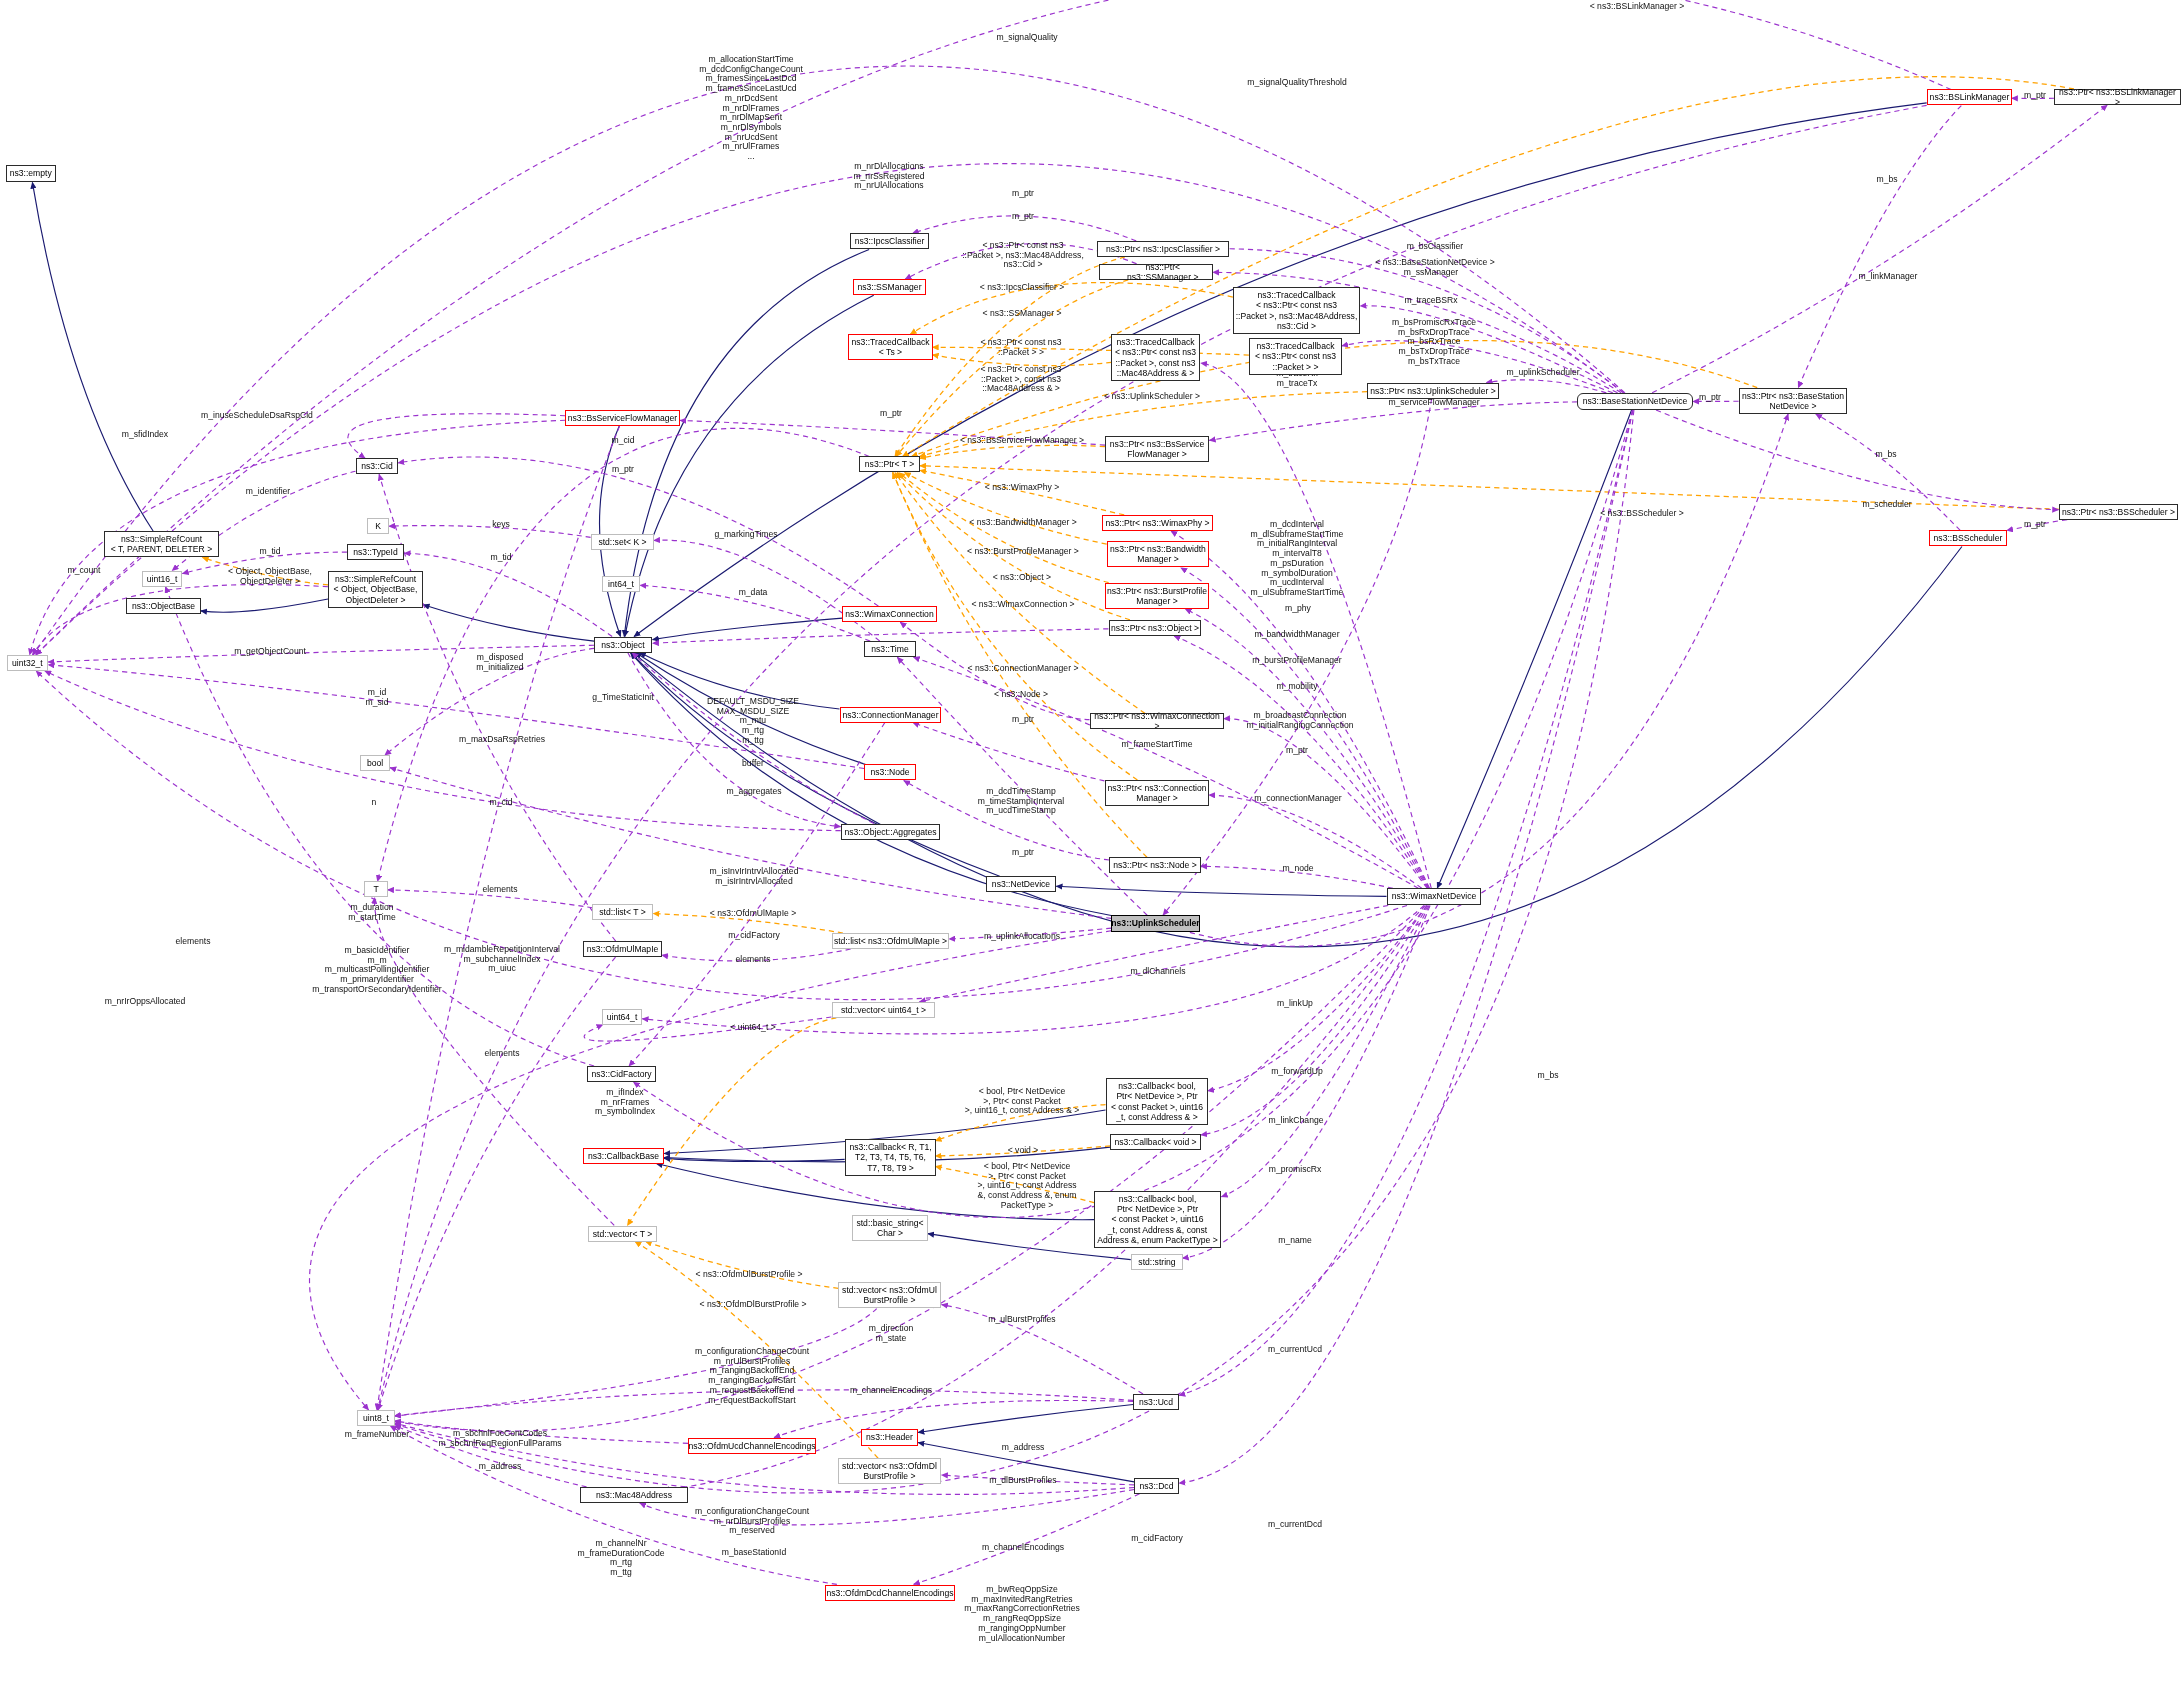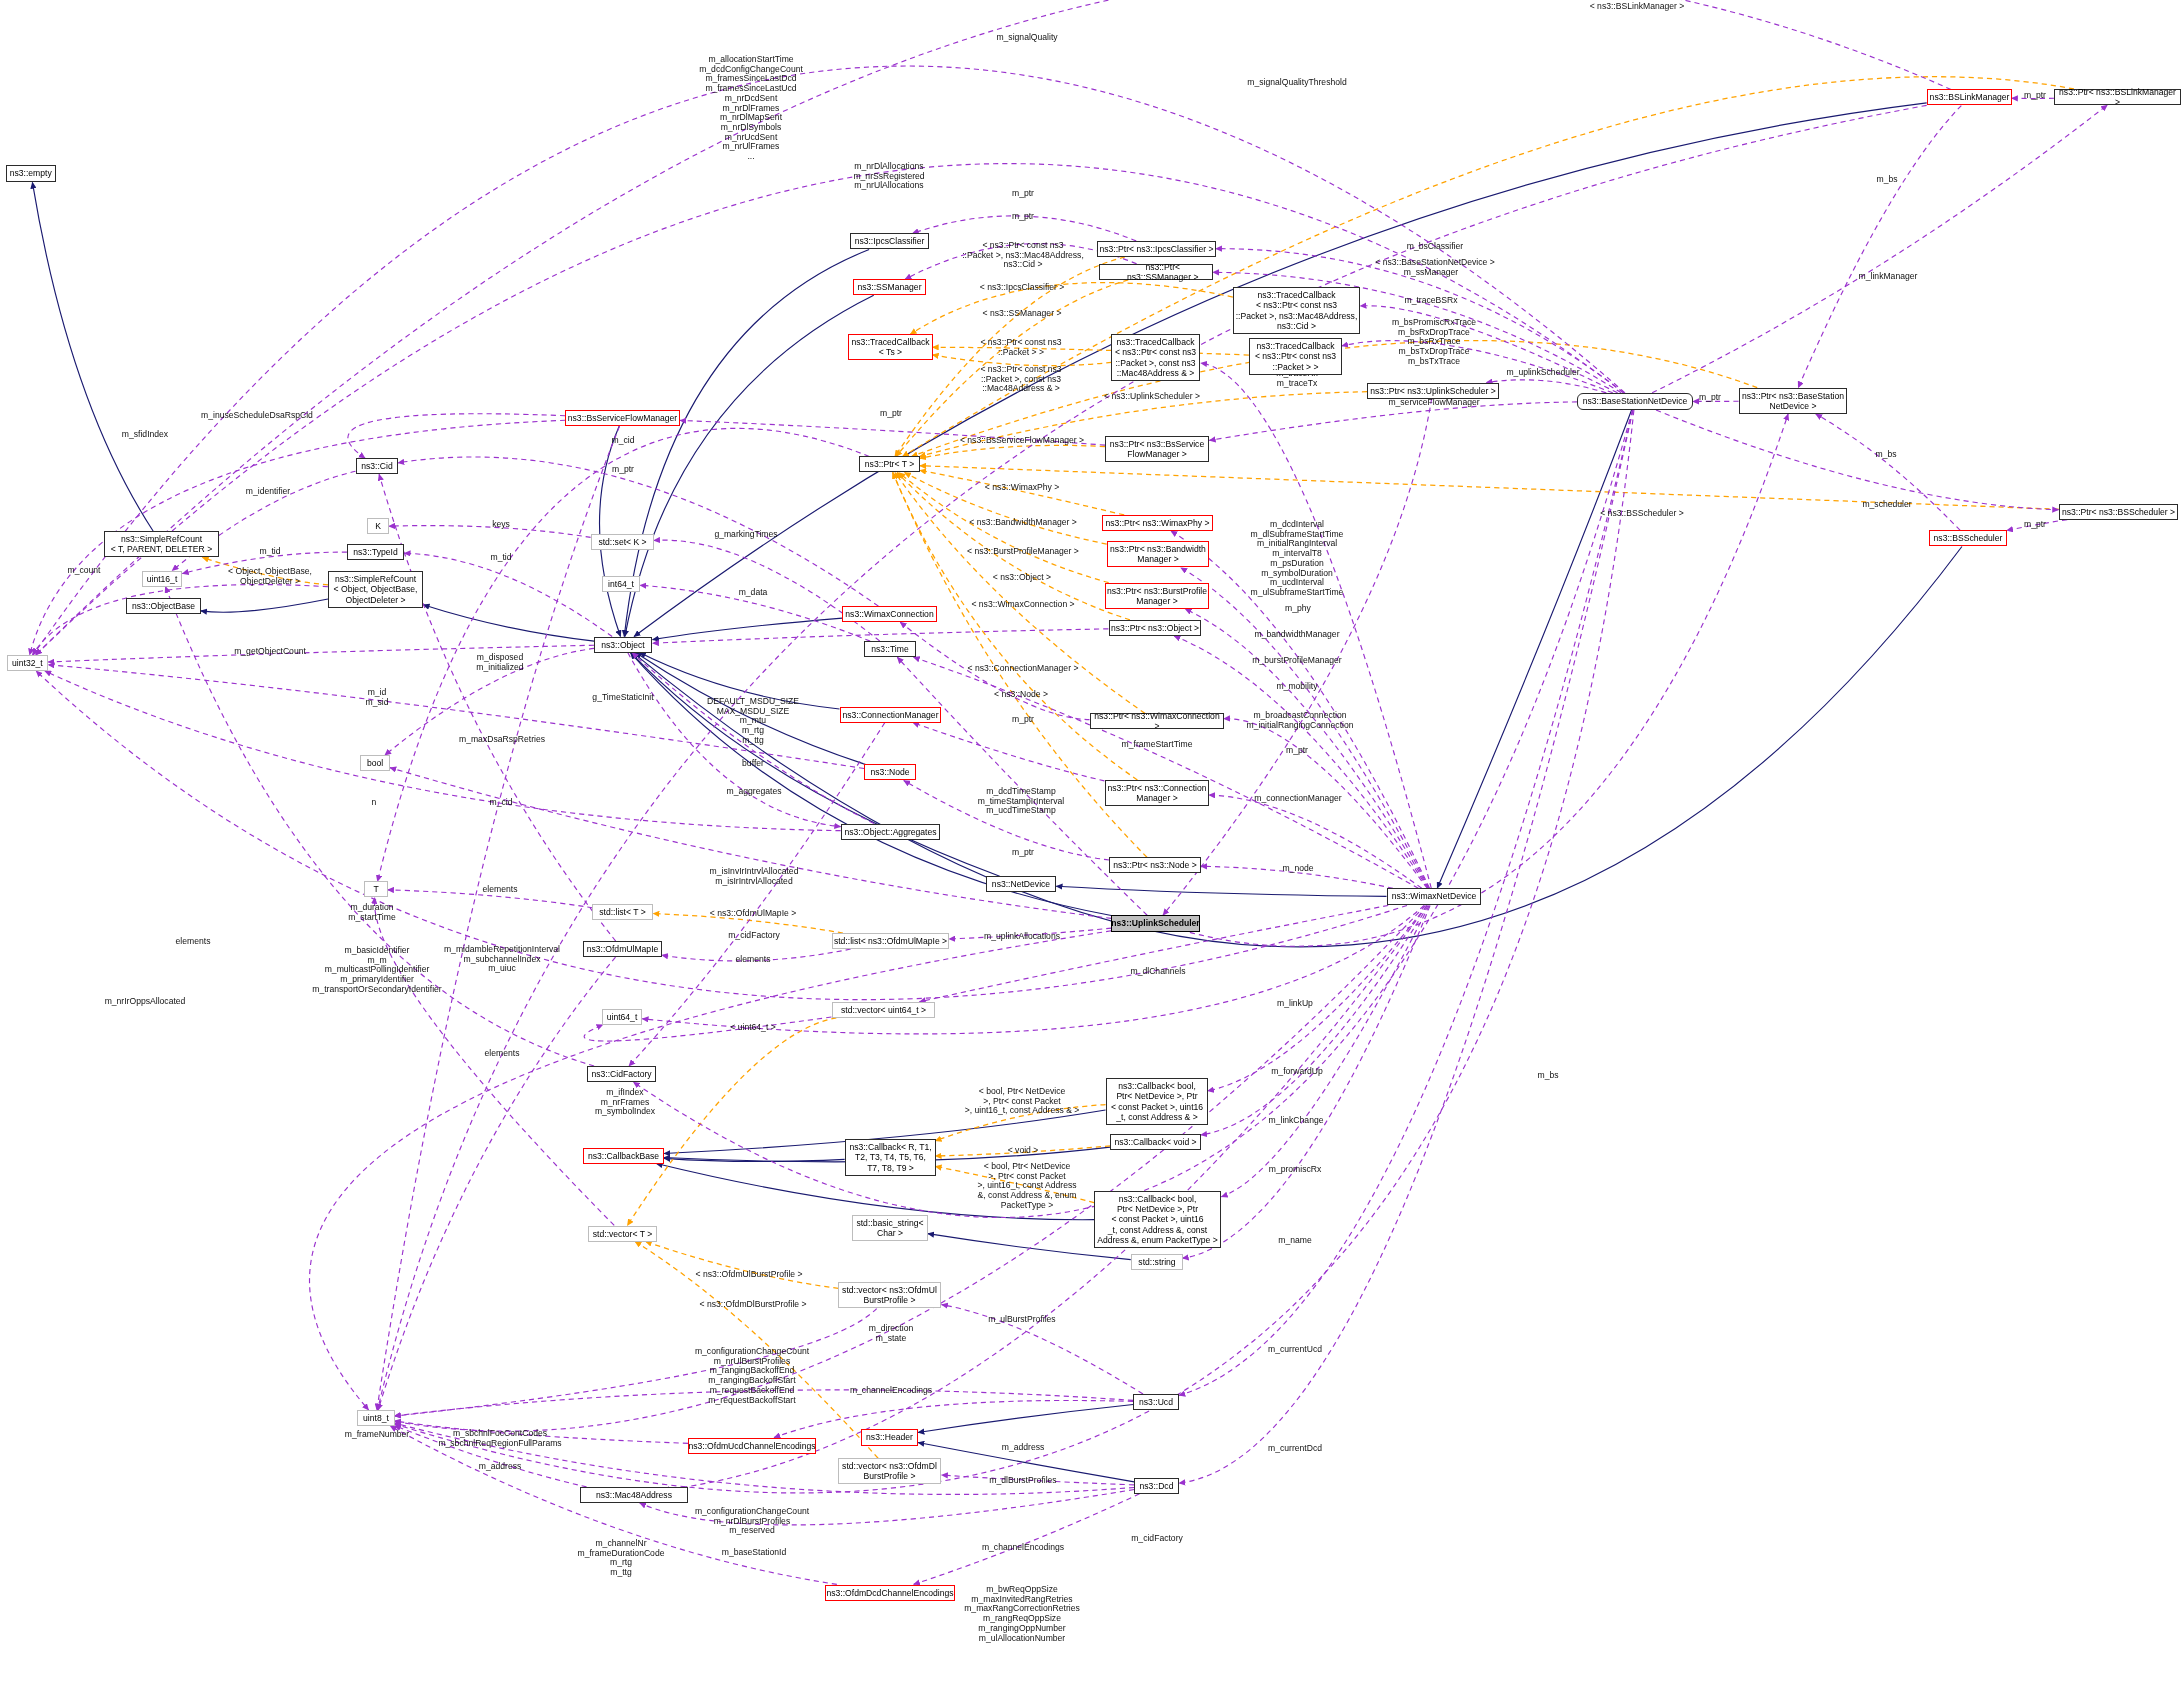--- a/index.html
+++ b/index.html
@@ -247,21 +247,21 @@
 Manager &gt;</div>
     <div class="node b" style="left: 1109px; top: 857px; width: 92px; height: 16px;">ns3::Ptr&lt; ns3::Node &gt;</div>
     <div class="node b" style="left: 1387px; top: 888px; width: 94px; height: 17px;">ns3::WimaxNetDevice</div>
     <div class="node b" style="left: 1577px; top: 393px; width: 116px; height: 17px; border-radius: 6px;">ns3::BaseStationNetDevice</div>
     <div class="node b" style="left: 1739px; top: 388px; width: 108px; height: 26px;">ns3::Ptr&lt; ns3::BaseStation
 NetDevice &gt;</div>
     <div class="node r" style="left: 1927px; top: 89px; width: 85px; height: 16px;">ns3::BSLinkManager</div>
     <div class="node b" style="left: 2054px; top: 89px; width: 127px; height: 16px;">ns3::Ptr&lt; ns3::BSLinkManager &gt;</div>
     <div class="node b" style="left: 2059px; top: 504px; width: 119px; height: 16px;">ns3::Ptr&lt; ns3::BSScheduler &gt;</div>
     <div class="node r" style="left: 1929px; top: 530px; width: 78px; height: 16px;">ns3::BSScheduler</div>
-    <div class="node b" style="left: 1097px; top: 241px; width: 119px; height: 16px;">ns3::Ptr&lt; ns3::IpcsClassifier &gt;</div>
+    <div class="node b" style="left: 1097px; top: 241px; width: 132px; height: 16px;">ns3::Ptr&lt; ns3::IpcsClassifier &gt;</div>
     <div class="node b" style="left: 1099px; top: 264px; width: 114px; height: 16px; padding-left: 14px;">ns3::Ptr&lt; ns3::SSManager &gt;</div>
     <div class="node b" style="left: 1233px; top: 287px; width: 127px; height: 47px;">ns3::TracedCallback
 &lt; ns3::Ptr&lt; const ns3
 ::Packet &gt;, ns3::Mac48Address,
 ns3::Cid &gt;</div>
     <div class="node b" style="left: 1111px; top: 334px; width: 89px; height: 47px;">ns3::TracedCallback
 &lt; ns3::Ptr&lt; const ns3
 ::Packet &gt;, const ns3
 ::Mac48Address &amp; &gt;</div>
     <div class="node b" style="left: 1249px; top: 338px; width: 93px; height: 37px;">ns3::TracedCallback
@@ -361,21 +361,21 @@
 m_nrFrames
 m_symbolIndex</div>
     <div class="elabel" style="left: 193px; top: 937px;">elements</div>
     <div class="elabel" style="left: 145px; top: 997px;">m_nrIrOppsAllocated</div>
     <div class="elabel" style="left: 1295px; top: 999px;">m_linkUp</div>
     <div class="elabel" style="left: 1297px; top: 1067px;">m_forwardUp</div>
     <div class="elabel" style="left: 1296px; top: 1116px;">m_linkChange</div>
     <div class="elabel" style="left: 1295px; top: 1165px;">m_promiscRx</div>
     <div class="elabel" style="left: 1295px; top: 1236px;">m_name</div>
     <div class="elabel" style="left: 1295px; top: 1345px;">m_currentUcd</div>
-    <div class="elabel" style="left: 1295px; top: 1444px;">m_currentDcd</div>
+    <div class="elabel" style="left: 1295px; top: 1520px;">m_currentDcd</div>
     <div class="elabel" style="left: 1022px; top: 1087px;">&lt; bool, Ptr&lt; NetDevice
 &gt;, Ptr&lt; const Packet
 &gt;, uint16_t, const Address &amp; &gt;</div>
     <div class="elabel" style="left: 1023px; top: 1146px;">&lt; void &gt;</div>
     <div class="elabel" style="left: 1027px; top: 1162px;">&lt; bool, Ptr&lt; NetDevice
 &gt;, Ptr&lt; const Packet
 &gt;, uint16_t, const Address
 &amp;, const Address &amp;, enum
 PacketType &gt;</div>
     <div class="elabel" style="left: 1022px; top: 1315px;">m_ulBurstProfiles</div>

